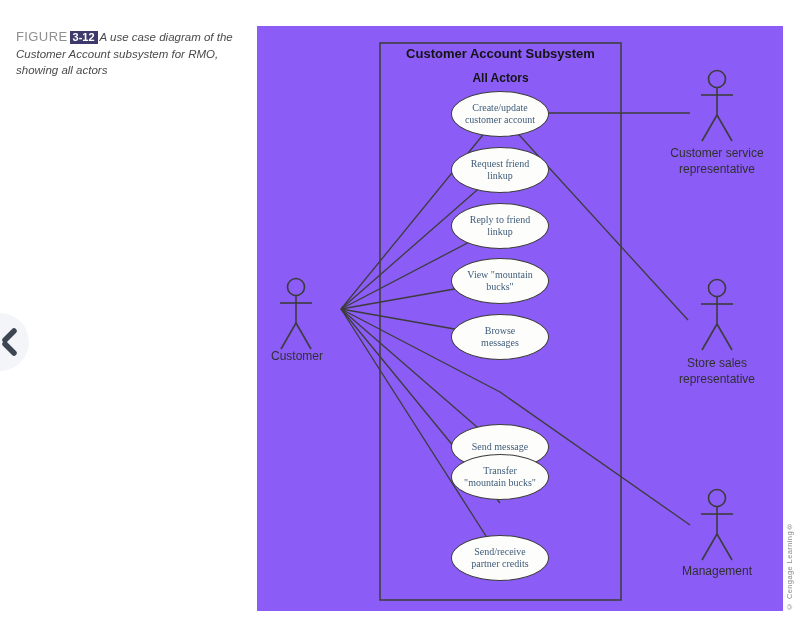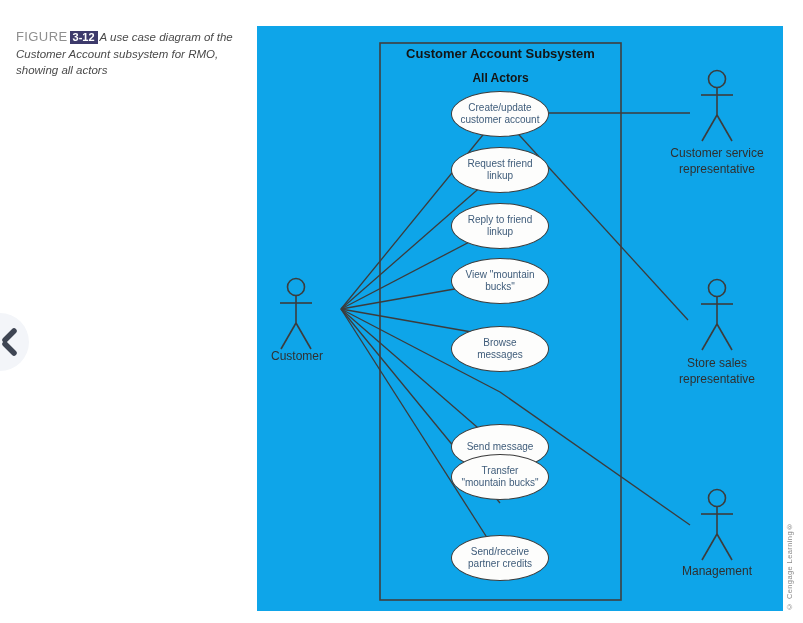--- a/index.html
+++ b/index.html
@@ -18,34 +18,34 @@
     padding:0 3px 1px 3px;font-weight:bold;font-size:11px;margin:4px 2px;
   }
   
   .collapse-btn{
     position:absolute;left:-29px;top:313px;width:58px;height:58px;border-radius:50%;
     background:#f3f5f9;cursor:pointer;
   }
   
   .panel{
     position:absolute;left:257px;top:26px;width:526px;height:585px;
-    background:#0ea5e9;
+    background:#8b5cf6;
   }
   .panel svg.canvas{position:absolute;left:0;top:0;}
   .sys-title{
     position:absolute;left:123px;top:20px;width:241px;text-align:center;
     color:#141414;z-index:2;
   }
   .sys-title .t1{font-size:13px;font-weight:bold;}
   .sys-title .t2{font-size:12px;font-weight:bold;margin-top:10px;}
   .uc{
     position:absolute;left:194px;width:98px;height:46px;border-radius:50%;
     background:#fdfdfc;border:1.5px solid #3c3c3c;box-sizing:border-box;
     display:flex;flex-direction:column;align-items:center;justify-content:center;
-    font-size:10px;line-height:1.22;color:#3f5c7a;text-align:center;z-index:3;
+    font-size:10px;line-height:1.22;color:#3f5c7a;text-align:center;z-index:3;font-family:Liberation Serif, serif;
   }
   .actor-label{
     position:absolute;text-align:center;font-size:12px;line-height:1.35;color:#303030;z-index:2;
   }
   
   .credit{
     position:absolute;left:785px;top:487px;height:124px;
     writing-mode:vertical-rl;transform:rotate(180deg);
     font-size:7.5px;color:#8a8a8a;letter-spacing:.4px;white-space:nowrap;
   }
@@ -117,21 +117,21 @@
         <span>linkup</span>
       </div>
     <div class="uc" style="top:177px">
       <span>Reply to friend</span>
         <span>linkup</span>
       </div>
     <div class="uc" style="top:232px">
       <span>View "mountain</span>
         <span>bucks"</span>
       </div>
-    <div class="uc" style="top:300px">
+    <div class="uc" style="top:288px">
       <span>Browse</span>
         <span>messages</span>
       </div>
     <div class="uc" style="top:398px">
       <span>Send message</span>
         <span></span>
       </div>
     <div class="uc" style="top:428px">
       <span>Transfer</span>
         <span>"mountain bucks"</span>

